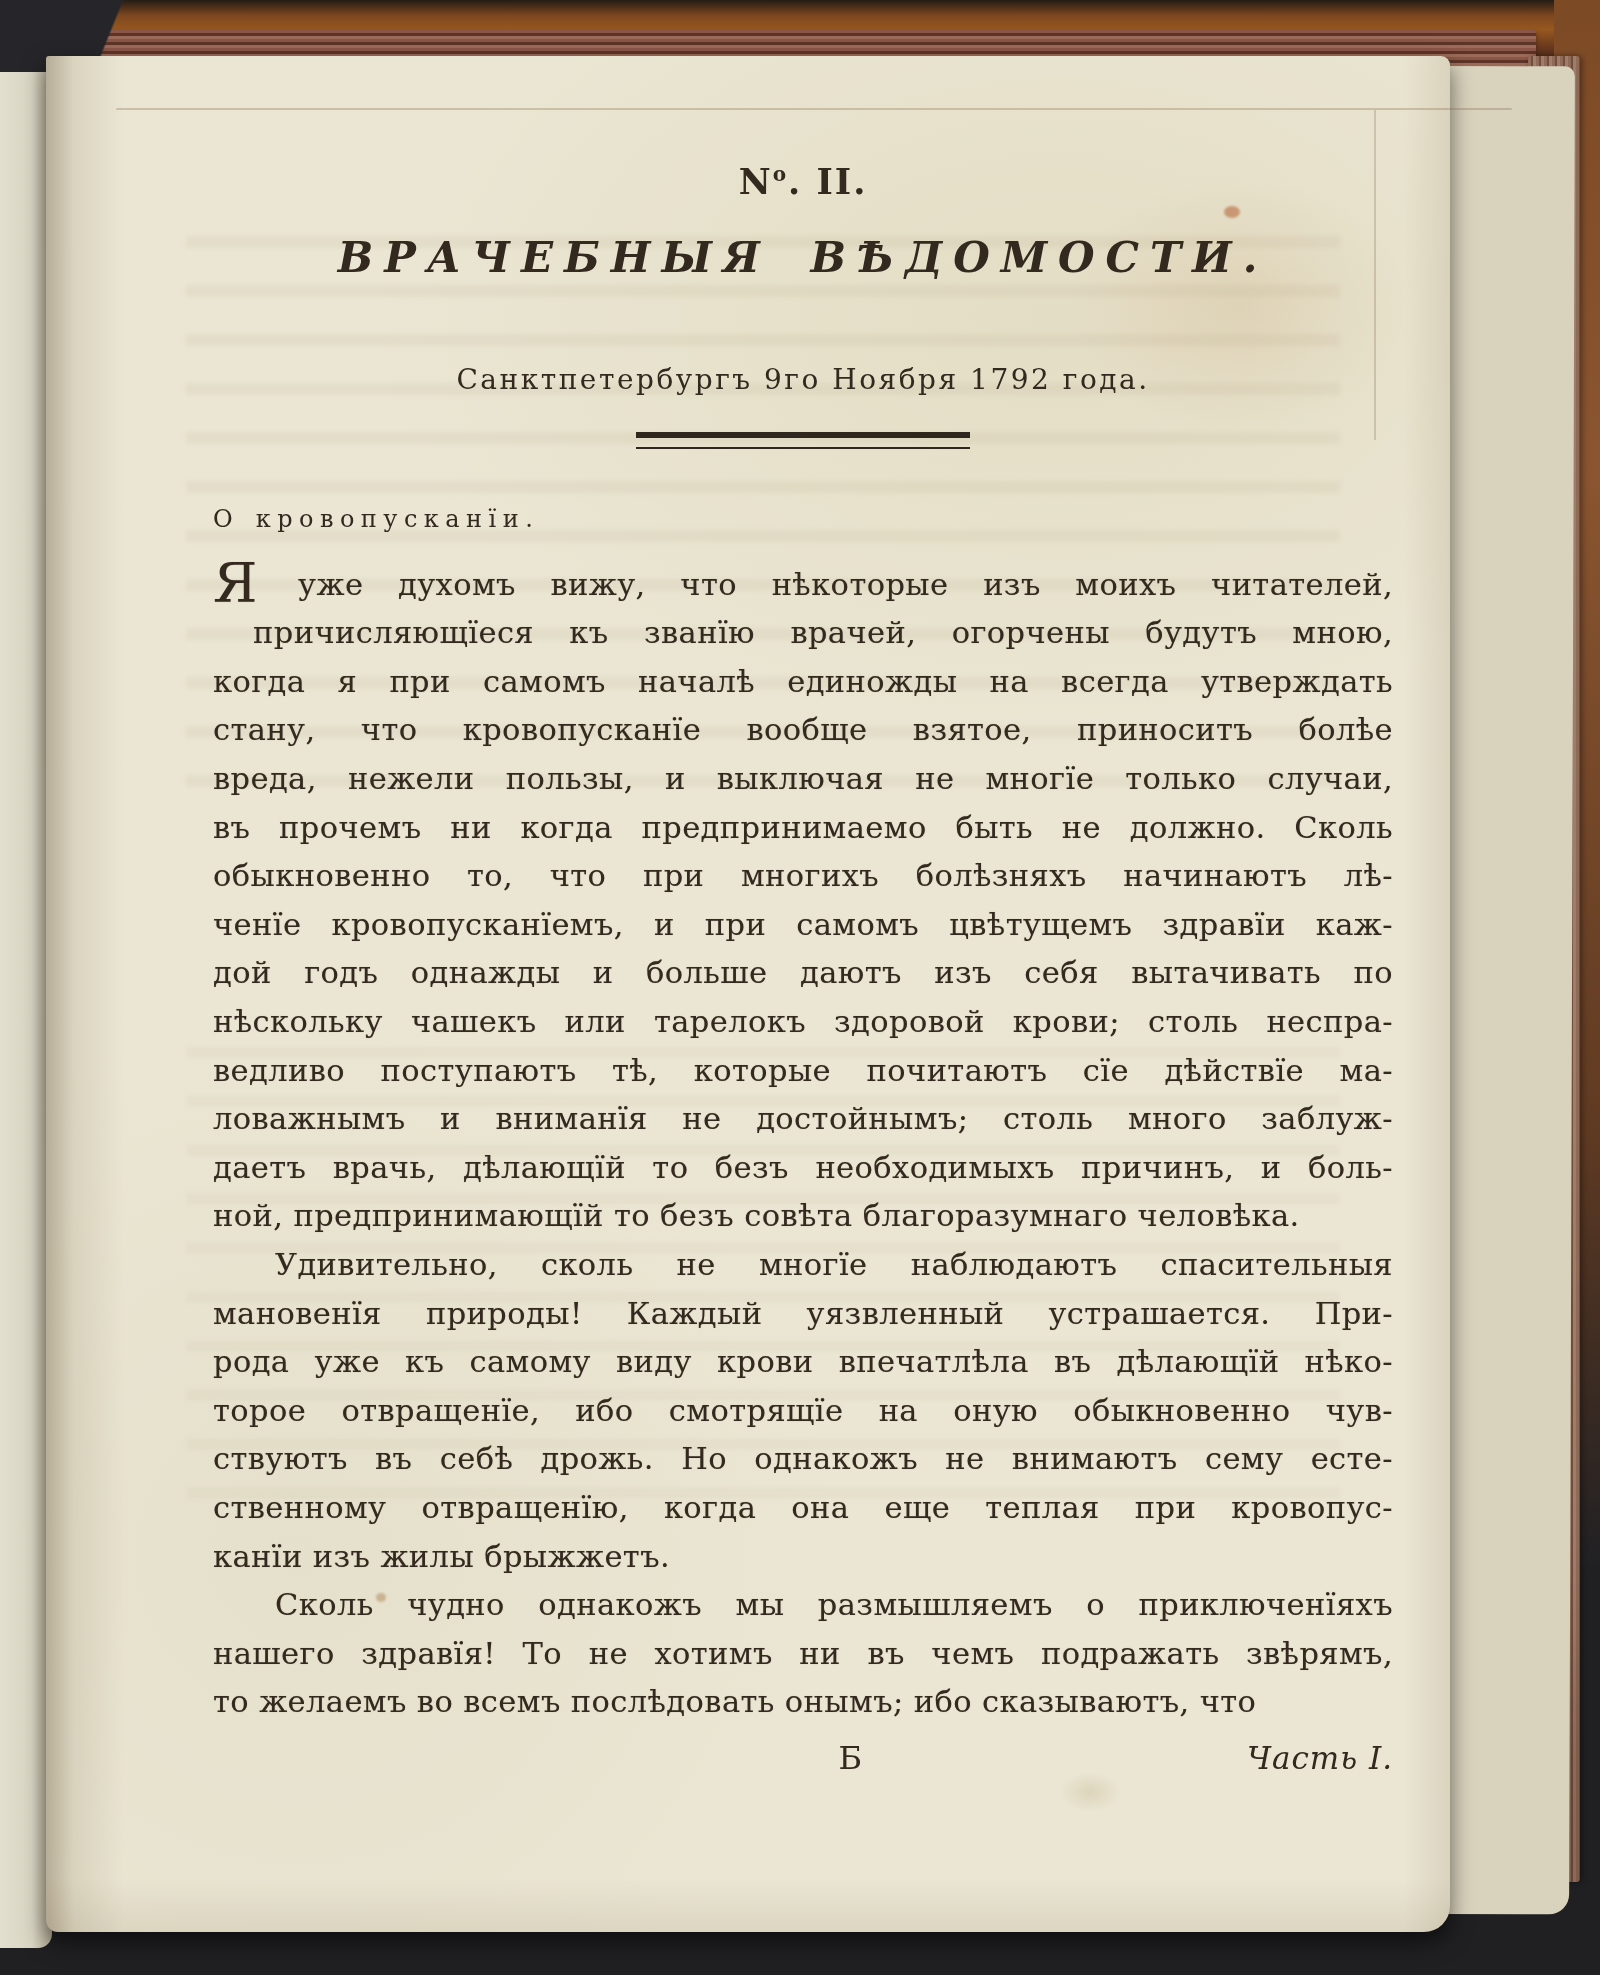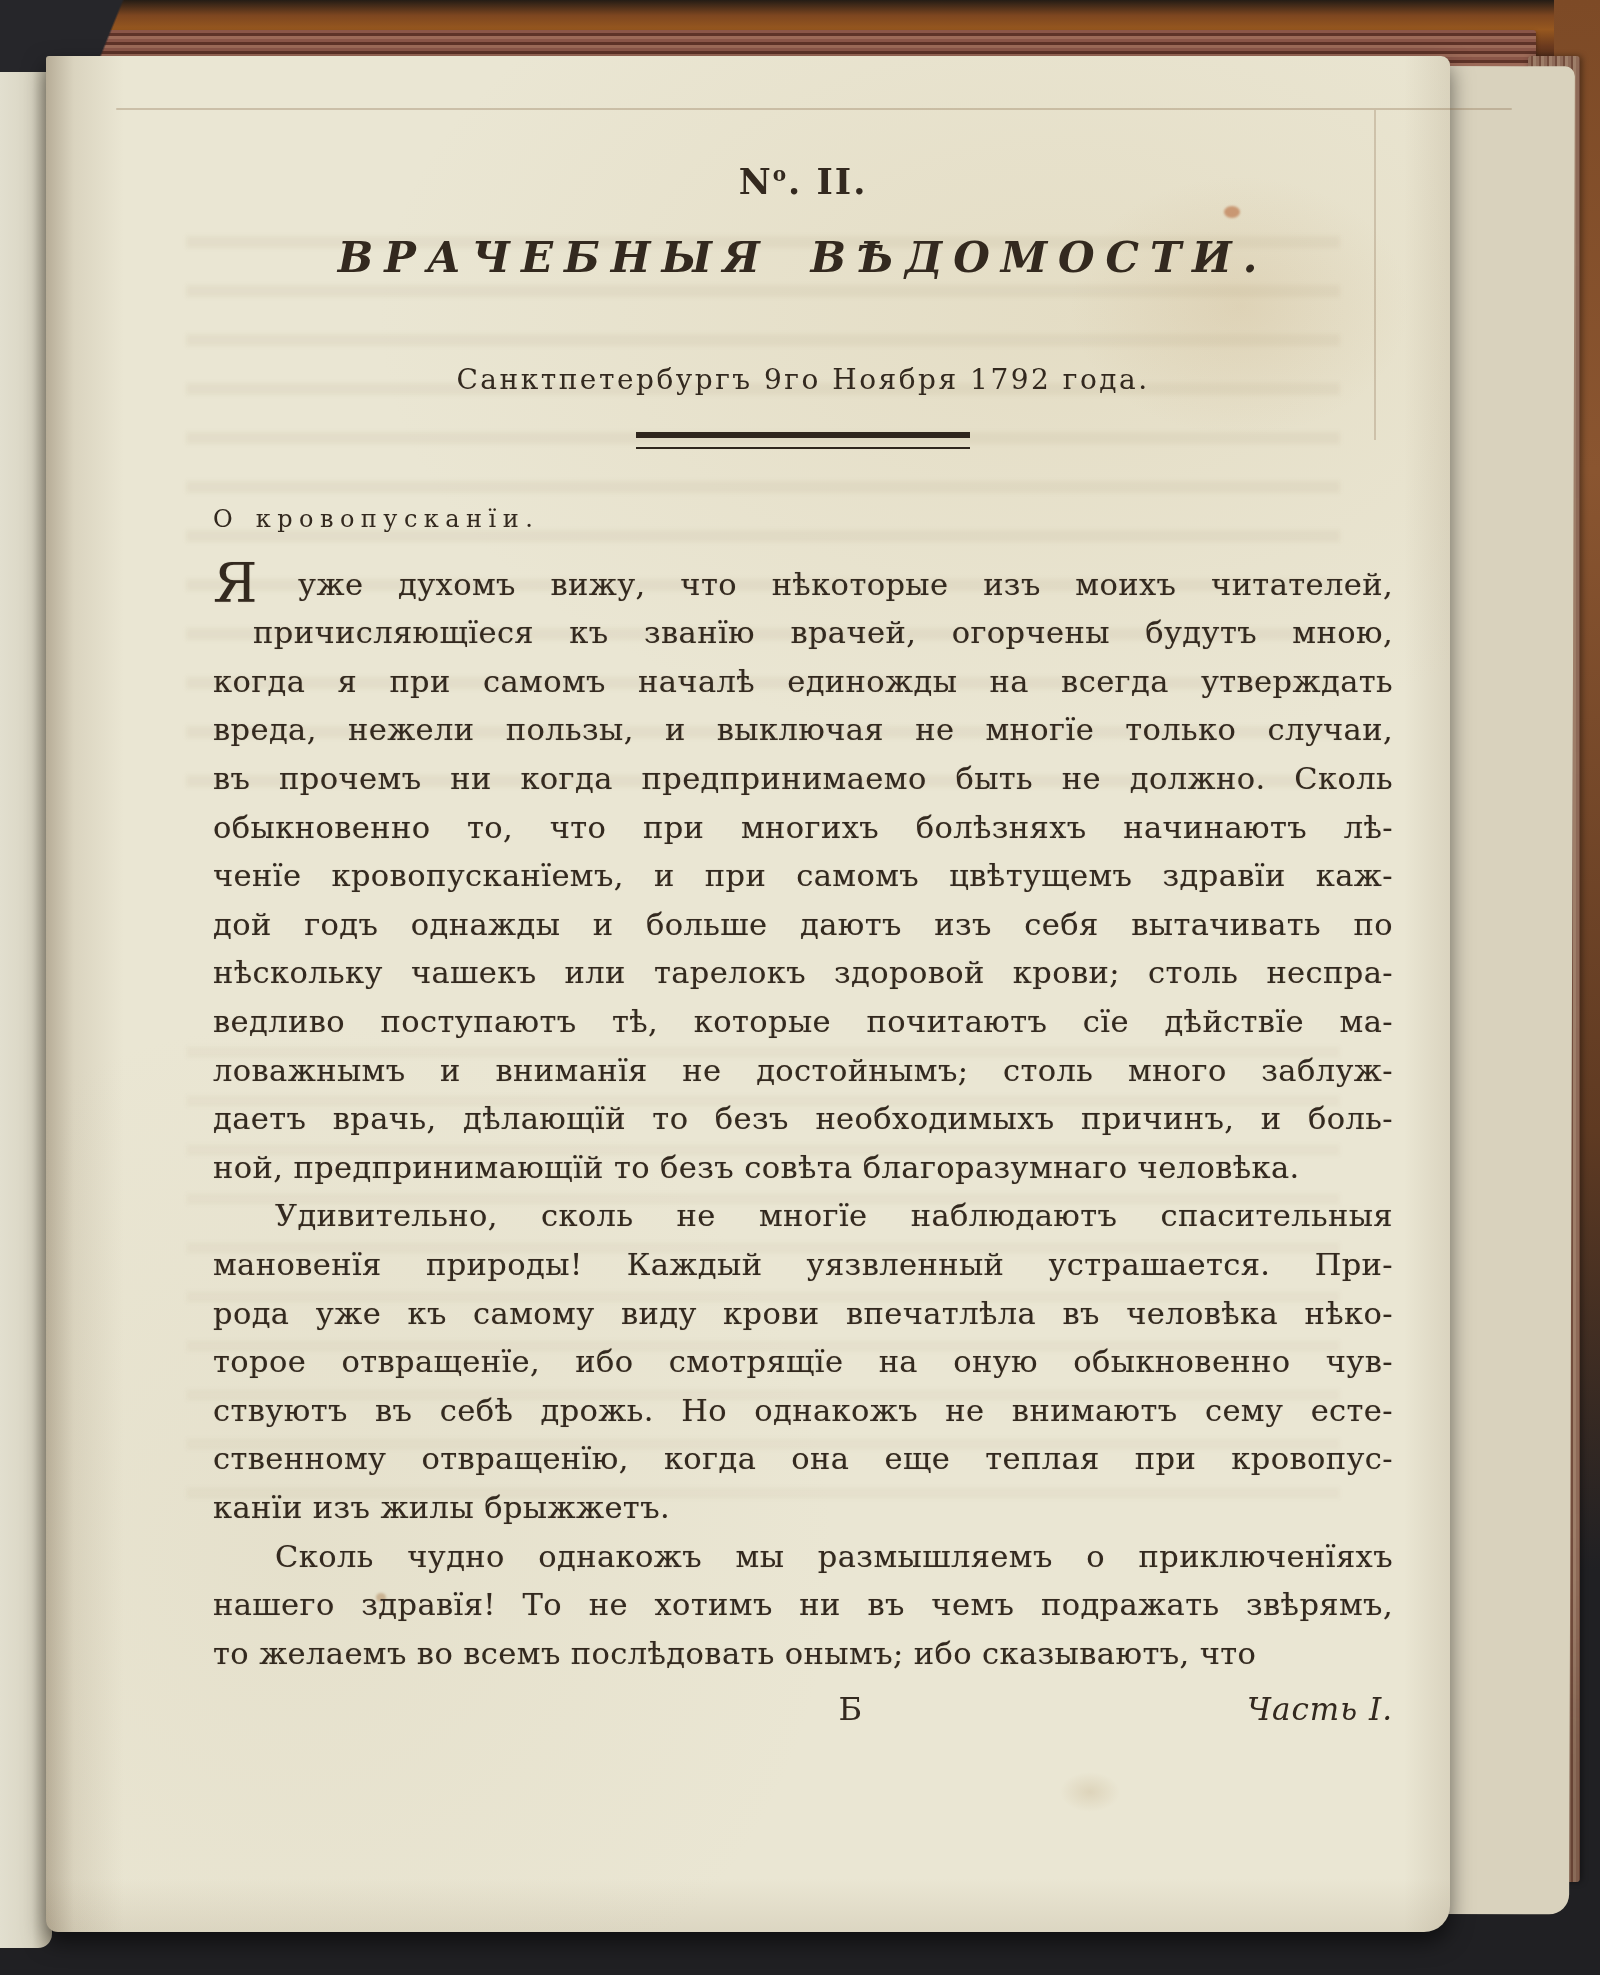--- a/index.html
+++ b/index.html
@@ -99,33 +99,34 @@
     <div class="content">
       <div class="issue"><span>N</span><sup>o</sup><span>. II.</span></div>
       <div class="masthead">ВРАЧЕБНЫЯ ВѢДОМОСТИ.</div>
       <div class="dateline">Санктпетербургъ 9го Ноября 1792 года.</div>
       <div class="rule"></div>
       <div class="heading">О кровопусканїи.</div>
       <div class="bodytext">
           <div class="bline"><span class="initial">Я</span> уже духомъ вижу, что нѣкоторые изъ моихъ читателей,</div>
           <div class="bline hang">причисляющїеся къ званїю врачей, огорчены будутъ мною,</div>
           <div class="bline">когда я при самомъ началѣ единожды на всегда утверждать</div>
+          <div class="bline">стану, что кровопусканїе вообще взятое, приноситъ болѣе</div>
           <div class="bline">вреда, нежели пользы, и выключая не многїе только случаи,</div>
           <div class="bline">въ прочемъ ни когда предпринимаемо быть не должно. Сколь</div>
           <div class="bline">обыкновенно то, что при многихъ болѣзняхъ начинаютъ лѣ-</div>
           <div class="bline">ченїе кровопусканїемъ, и при самомъ цвѣтущемъ здравїи каж-</div>
           <div class="bline">дой годъ однажды и больше даютъ изъ себя вытачивать по</div>
           <div class="bline">нѣскольку чашекъ или тарелокъ здоровой крови; столь неспра-</div>
           <div class="bline">ведливо поступаютъ тѣ, которые почитаютъ сїе дѣйствїе ма-</div>
           <div class="bline">ловажнымъ и вниманїя не достойнымъ; столь много заблуж-</div>
           <div class="bline">даетъ врачь, дѣлающїй то безъ необходимыхъ причинъ, и боль-</div>
           <div class="bline pend">ной, предпринимающїй то безъ совѣта благоразумнаго человѣка.</div>
           <div class="bline pindent">Удивительно, сколь не многїе наблюдаютъ спасительныя</div>
           <div class="bline">мановенїя природы! Каждый уязвленный устрашается. При-</div>
-          <div class="bline">рода уже къ самому виду крови впечатлѣла въ человѣка нѣко-</div>
+          <div class="bline">рода уже къ самому виду крови впечатлѣла въ дѣлающїй нѣко-</div>
           <div class="bline">торое отвращенїе, ибо смотрящїе на оную обыкновенно чув-</div>
           <div class="bline">ствуютъ въ себѣ дрожь. Но однакожъ не внимаютъ сему есте-</div>
           <div class="bline">ственному отвращенїю, когда она еще теплая при кровопус-</div>
           <div class="bline pend">канїи изъ жилы брыжжетъ.</div>
           <div class="bline pindent">Сколь чудно однакожъ мы размышляемъ о приключенїяхъ</div>
           <div class="bline">нашего здравїя! То не хотимъ ни въ чемъ подражать звѣрямъ,</div>
           <div class="bline pend">то желаемъ во всемъ послѣдовать онымъ; ибо сказываютъ, что</div>
         </div>
       <div class="footer">
         <span class="part">Часть I.</span>

